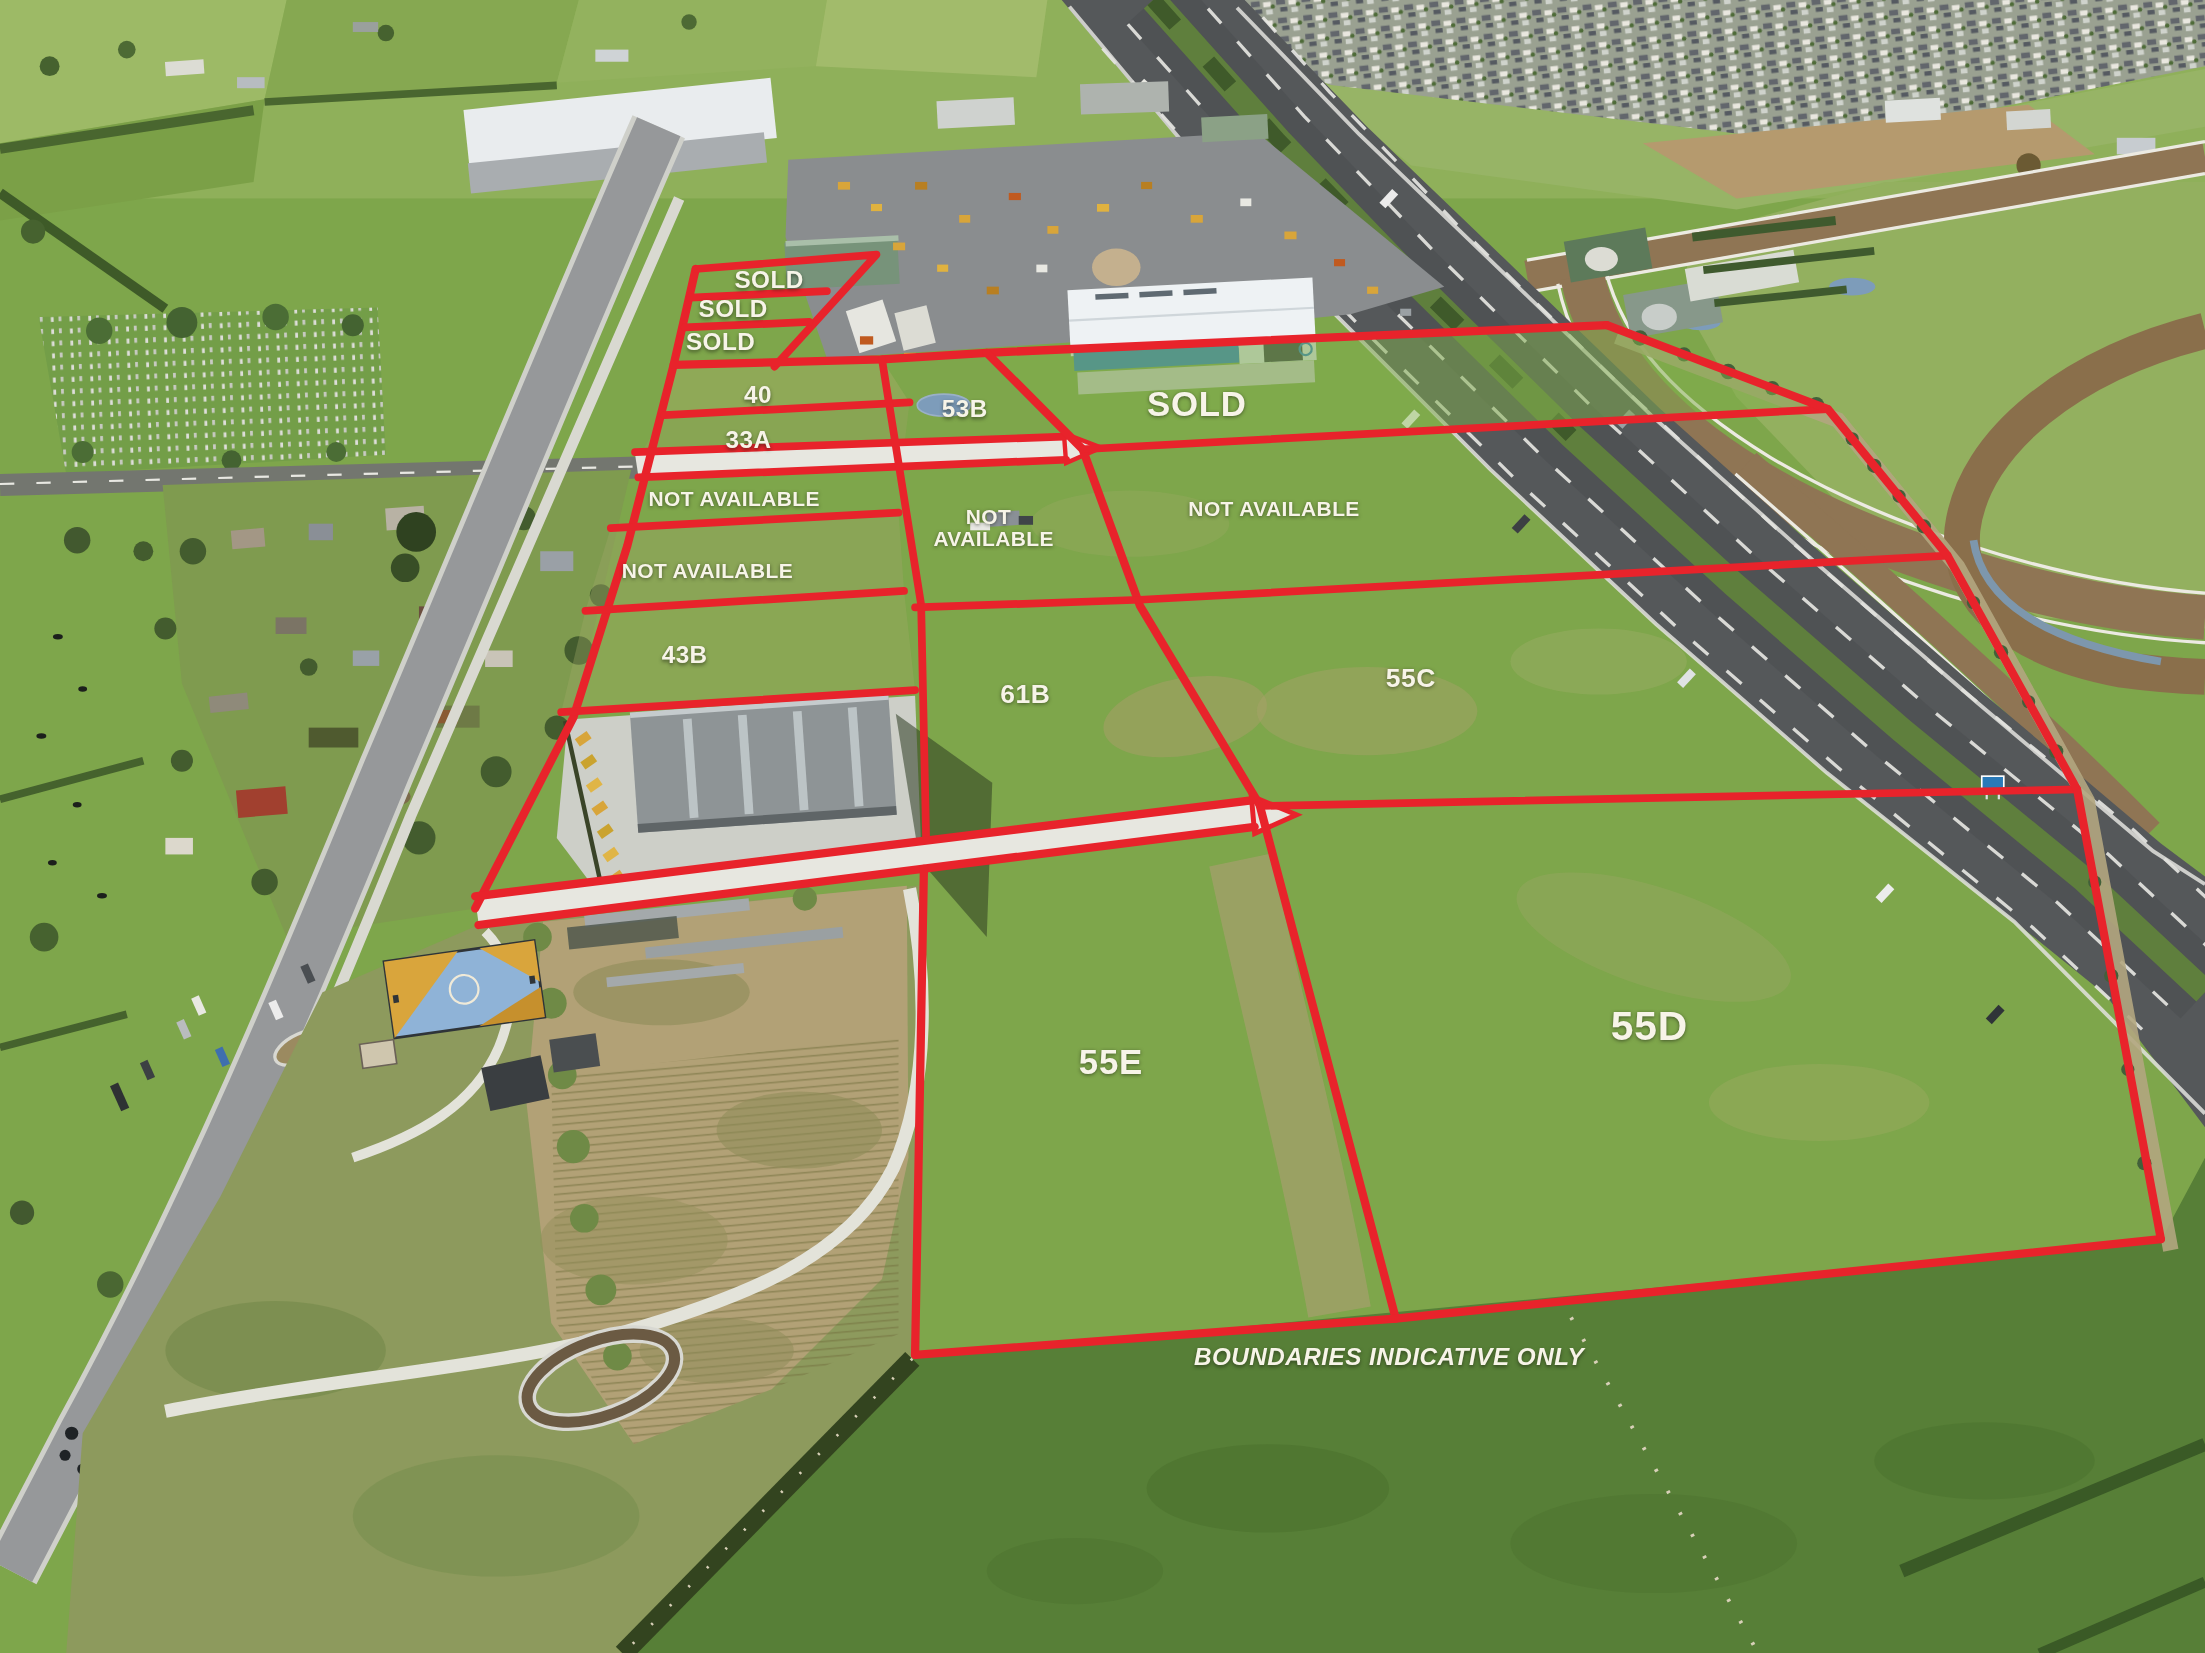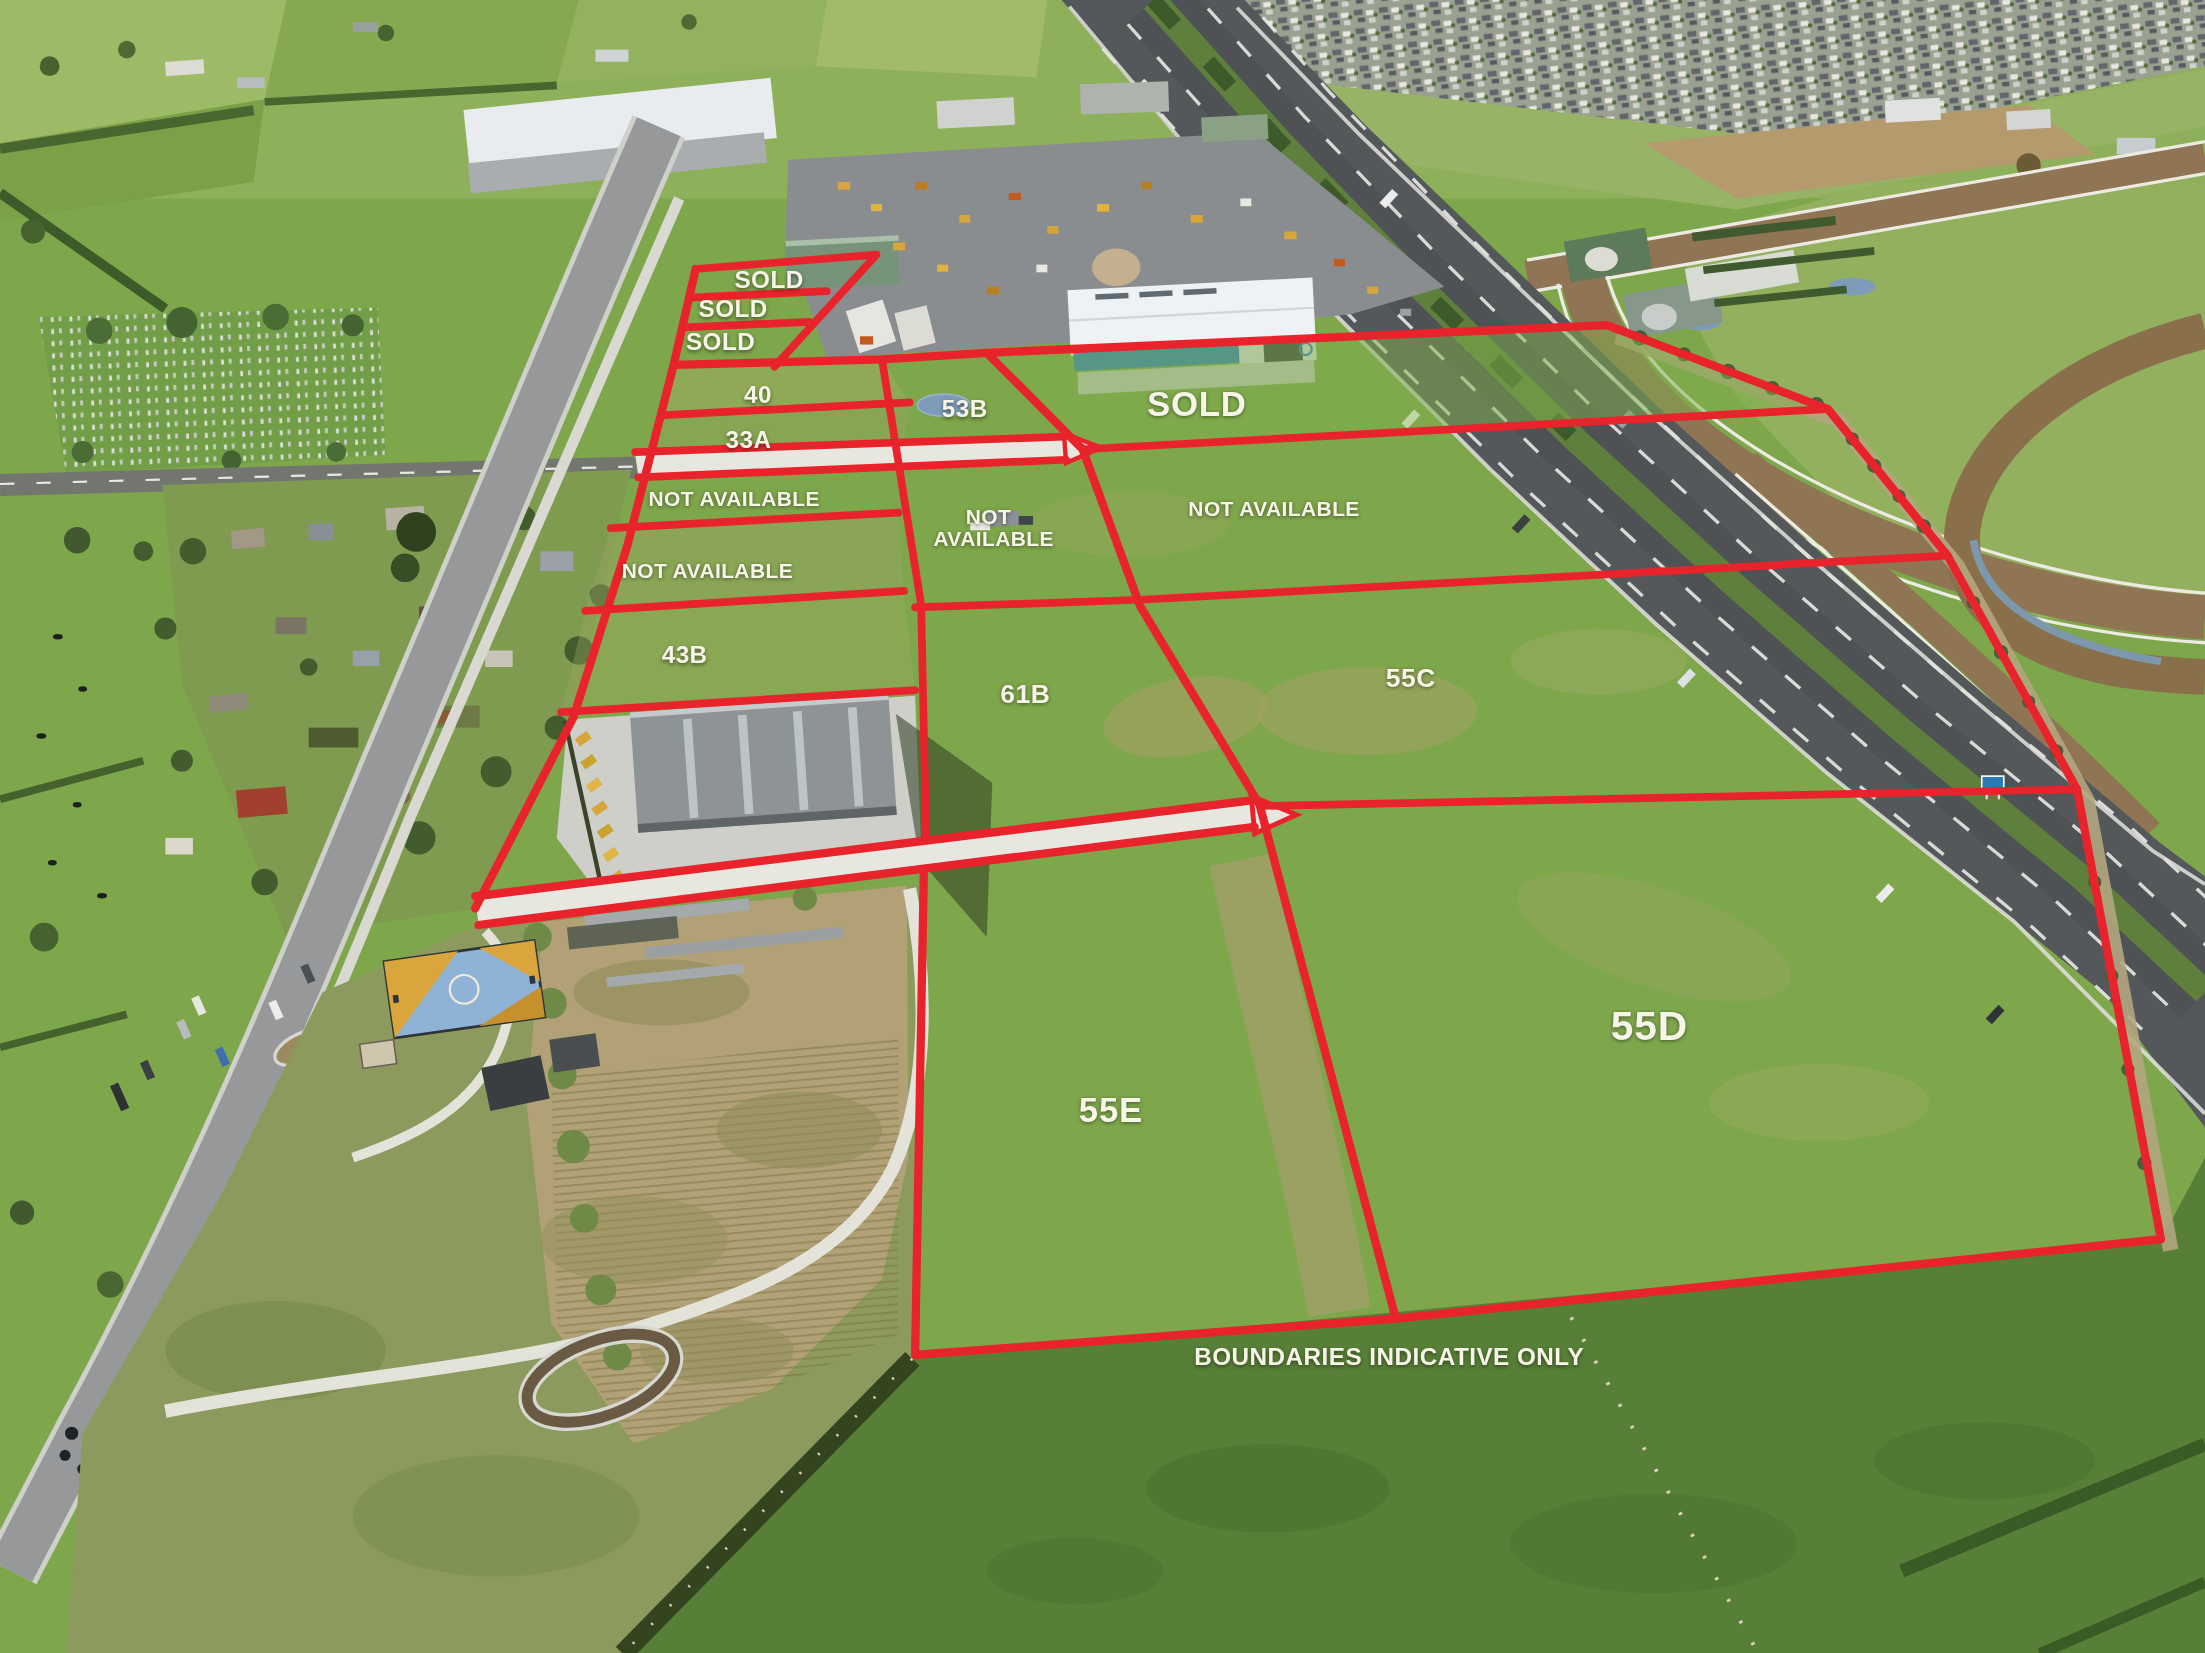--- a/index.html
+++ b/index.html
@@ -25,21 +25,21 @@
     letter-spacing:.02em;
     text-shadow:0 .06vw .18vw rgba(30,35,20,.6);
     line-height:1.05;
   }
   .lot-label.xs{font-size:.95vw;}
   .lot-label.sm{font-size:1.1vw;}
   .lot-label.md{font-size:1.2vw;}
   .lot-label.lg{font-size:1.58vw;}
   .lot-label.xl{font-size:1.85vw;margin-left:11px;}
   .lot-label.wrap{white-space:normal;width:5vw;}
-  .disclaimer{left:63%;top:82.05%;font-size:1.0vw;}
+  .disclaimer{left:63%;top:82.05%;font-size:1.0vw;font-style:italic;}
 </style>
 </head>
 <body>
 
 <div class="scene">
 
 <svg viewBox="0 0 4000 3000" preserveAspectRatio="none">
   <defs>
     <pattern id="houses" width="46" height="34" patternUnits="userSpaceOnUse" patternTransform="rotate(-6)">
       <rect width="46" height="34" fill="#9aa191"></rect>
@@ -472,18 +472,18 @@
       <div class="lot-label sm" style="left: 33.95%; top: 26.6%;">33A</div>
       <div class="lot-label sm" style="left: 43.75%; top: 24.73%;">53B</div>
       <div class="lot-label lg" style="left: 54.28%; top: 24.4%;">SOLD</div>
       <div class="lot-label xs" style="left: 33.3%; top: 30.2%;">NOT AVAILABLE</div>
       <div class="lot-label xs" style="left: 32.08%; top: 34.53%;">NOT AVAILABLE</div>
       <div class="lot-label xs wrap" style="left: 44.83%; top: 31.9%;">NOT AVAILABLE</div>
       <div class="lot-label xs" style="left: 57.78%; top: 30.8%;">NOT AVAILABLE</div>
       <div class="lot-label sm" style="left: 31.05%; top: 39.63%;">43B</div>
       <div class="lot-label md" style="left: 46.5%; top: 42%;">61B</div>
       <div class="lot-label md" style="left: 63.98%; top: 41.07%;">55C</div>
-      <div class="lot-label lg" style="left: 50.38%; top: 64.2%; margin-top: 48px;">55E</div>
+      <div class="lot-label lg" style="left: 50.38%; top: 64.2%;">55E</div>
       <div class="lot-label xl" style="left: 74.3%; top: 62.07%;">55D</div>
     </div>
 
 </div>
 
 
 </body></html>

